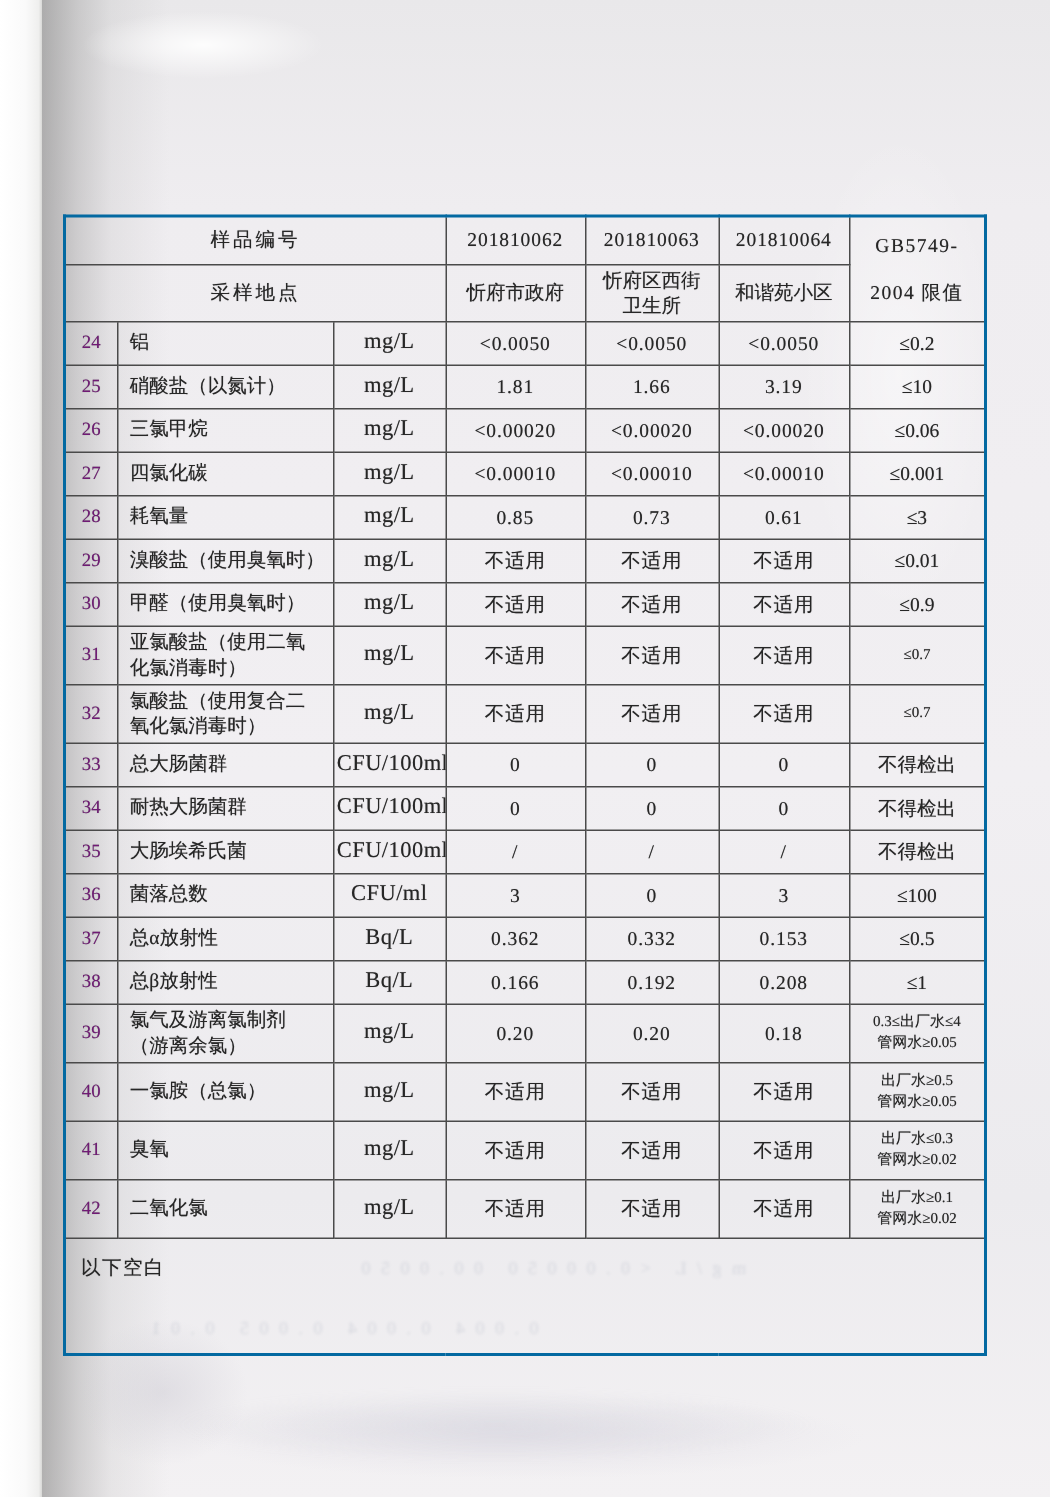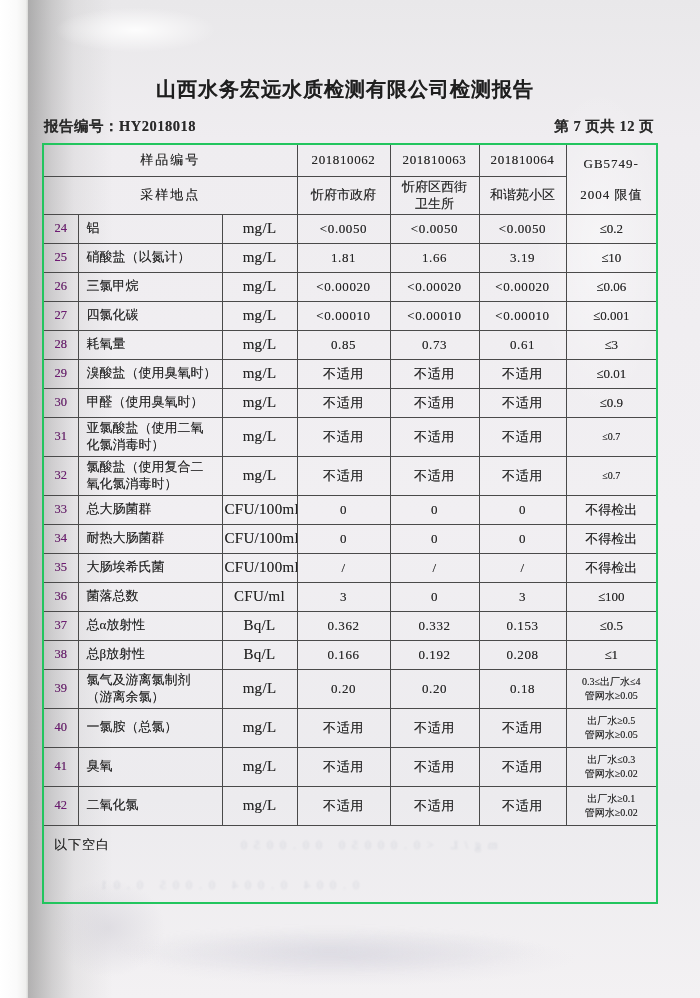--- a/index.html
+++ b/index.html
@@ -56,21 +56,21 @@
     width:614px;
     border-collapse:collapse;table-layout:fixed;
     font-size:13px;color:var(--ink);
   }
   table.results td{
     border:1.5px solid var(--grid);
     text-align:center;vertical-align:middle;
     padding:1px 2px;
     overflow:hidden;
   }
-  table.results{border:2px solid #22c55e;}
+  table.results{border:2px solid #0369a1;}
   tr.h1{height:32px;}
   tr.h2{height:36px;}
   tbody tr{height:29px;}
   tbody tr.tall{height:39px;}
   tfoot tr{height:78px;}
   .c-num{font-size:12.5px;color:#701a75;}
   .c-name{
     text-align:left !important;
     padding-left:8px !important;
     white-space:pre-line;line-height:1.3;
@@ -109,26 +109,21 @@
 </style>
 </head>
 <body>
 
 <div class="screen">
   <div class="scan-strip"></div>
   <div class="paper"></div>
   <div class="below-smudge"></div>
 
   <div class="content">
-    <div class="title">山西水务宏远水质检测有限公司检测报告</div>
-
-    <div class="report-line">
-      <span>报告编号：HY2018018</span>
-      <span>第 7 页共 12 页</span>
-    </div>
+
 
     <table class="results">
       <colgroup>
         <col style="width:35px">
           <col style="width:144px">
           <col style="width:75px">
         <col style="width:93px">
           <col style="width:89px">
           <col style="width:87px">
           <col style="width:91px">

